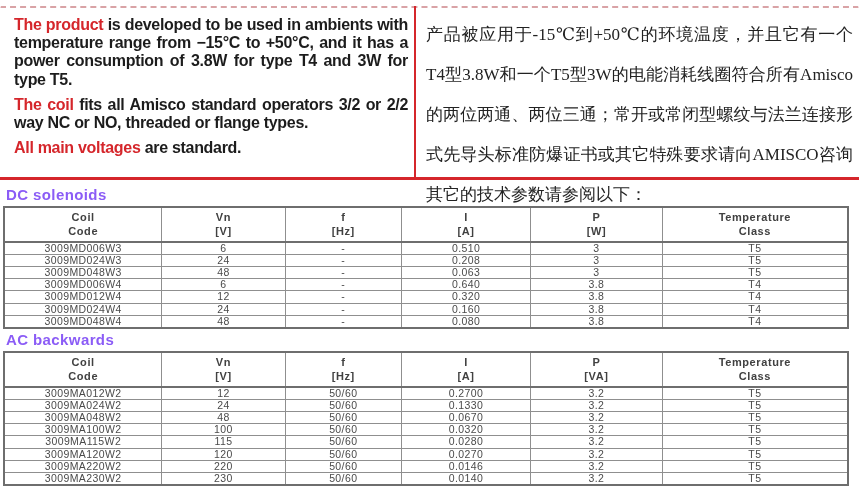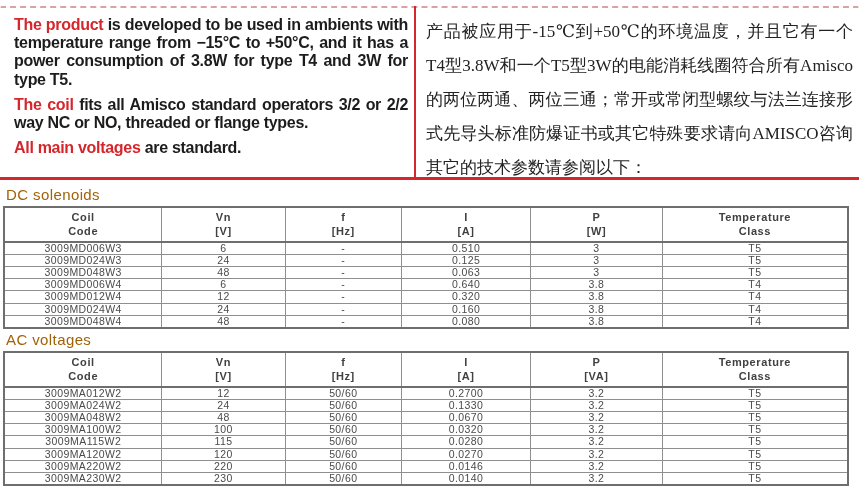--- a/index.html
+++ b/index.html
@@ -42,39 +42,39 @@
     width: 2px;
     background: #d5262b;
     margin-top: -4px;
     height: 171px;
   }
   .intro-zh {
     flex: 1;
     padding: 5px 6px 0 10px;
     font-family: "Liberation Serif", "DejaVu Serif", serif;
     font-size: 17px;
-    line-height: 34px;
+    line-height: 40px;
     color: #222222;
     text-align: justify;
   }
   .red-rule {
     position: absolute;
     top: 177px; left: 0; right: 0;
     height: 3px;
     background: #d5262b;
   }
   
   .dc-section { position: absolute; top: 186px; left: 0; right: 0; }
   .ac-section { position: absolute; top: 331px; left: 0; right: 0; }
   h2.sol-title {
     margin: 0 9px 3px 6px;
     font-size: 15px;
-    font-weight: 400;
+    font-weight: 700;
     letter-spacing: 0.4px;
-    color: #a16207;
+    color: #8b5cf6;
   }
   table.sol-table {
     width: 846px;
     margin-left: 3px;
     border-collapse: collapse;
     table-layout: fixed;
     text-align: center;
     color: #4a4a4a;
     background: #ffffff;
   }
@@ -151,21 +151,21 @@
             <td>6</td>
             <td>-</td>
             <td>0.510</td>
             <td>3</td>
             <td>T5</td>
           </tr>
           <tr>
             <td>3009MD024W3</td>
             <td>24</td>
             <td>-</td>
-            <td>0.125</td>
+            <td>0.208</td>
             <td>3</td>
             <td>T5</td>
           </tr>
           <tr>
             <td>3009MD048W3</td>
             <td>48</td>
             <td>-</td>
             <td>0.063</td>
             <td>3</td>
             <td>T5</td>
@@ -200,21 +200,21 @@
             <td>-</td>
             <td>0.080</td>
             <td>3.8</td>
             <td>T4</td>
           </tr>
         </tbody>
       </table>
   </section>
 
   <section class="ac-section">
-    <h2 class="sol-title">AC voltages</h2>
+    <h2 class="sol-title">AC backwards</h2>
     <table class="sol-table">
         <thead>
           <tr>
             <th>Coil
 Code</th>
             <th>Vn
 [V]</th>
             <th>f
 [Hz]</th>
             <th>I

